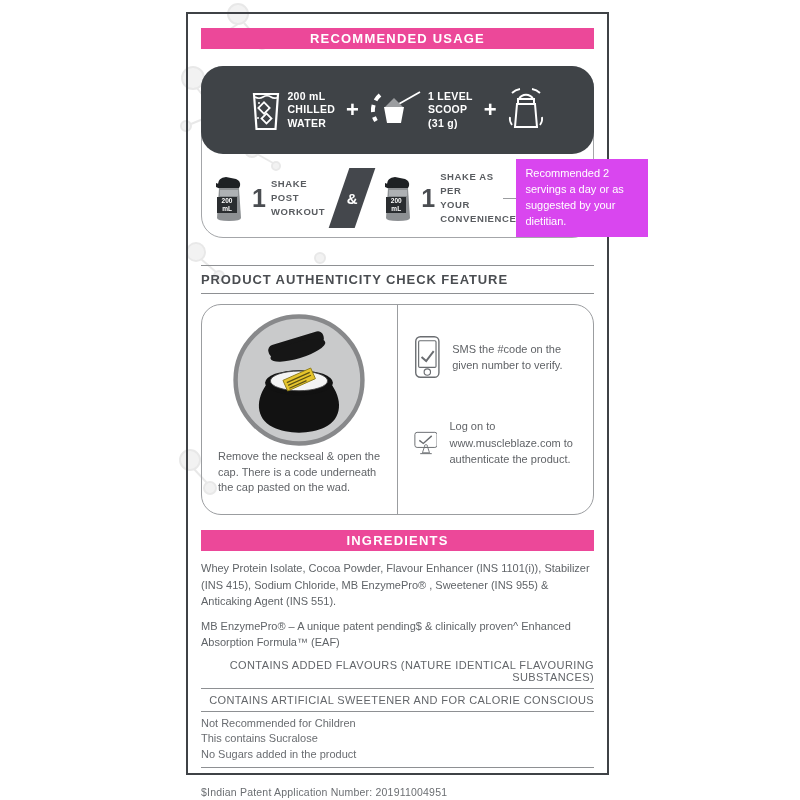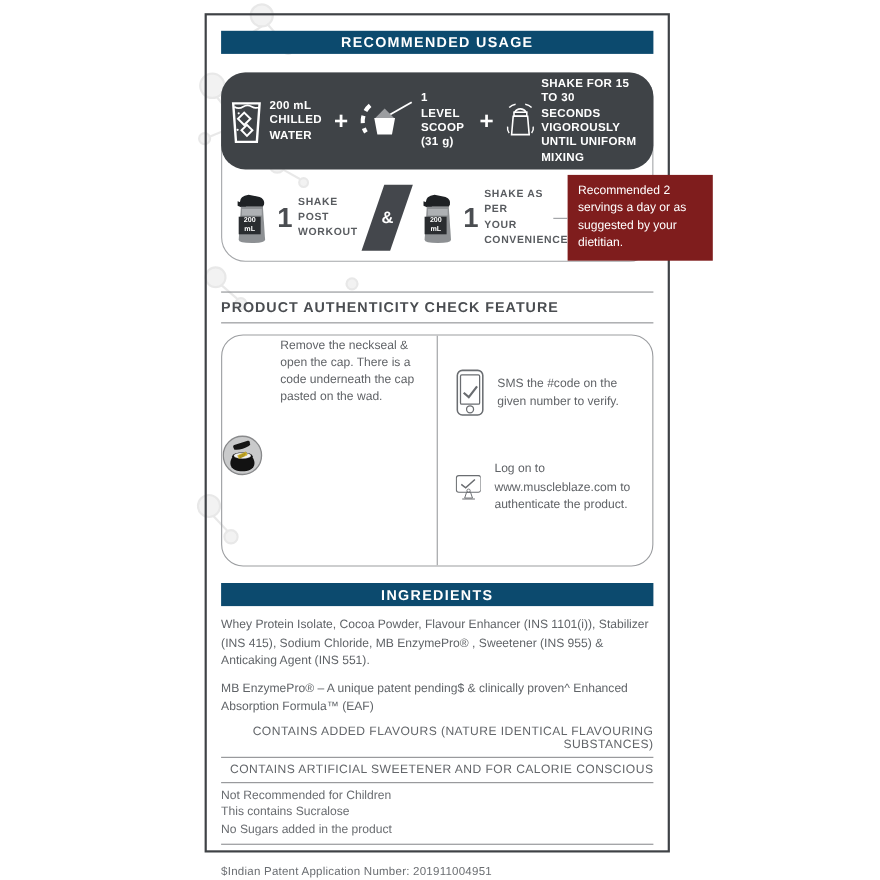--- a/index.html
+++ b/index.html
@@ -11,21 +11,21 @@
   .pre{white-space:pre-line;}
   
   .watermarks{position:absolute;inset:0;z-index:0;pointer-events:none;}
   
   .frame{
     position:absolute;left:186px;top:12px;width:423px;height:763px;
     border:2px solid #3f4246;z-index:1;box-sizing:border-box;
     padding:0 13px;
   }
   .bar{
-    background:#0c4a6e;color:#fff;text-align:center;
+    background:#ec4899;color:#fff;text-align:center;
     font-weight:bold;font-size:13px;letter-spacing:1.2px;
     height:21px;line-height:21px;
   }
   .bar-usage{margin-top:14px;}
   .bar-ingredients{margin-top:15px;}
   
   .usage-card{
     margin-top:17px;border:1px solid #a4a6a9;border-radius:22px;
     height:172px;box-sizing:border-box;position:relative;
   }
@@ -49,38 +49,38 @@
   }
   .qty{font-size:25px;font-weight:bold;color:#4a4d51;margin:0 5px 0 8px;}
   .shake-lines{font-size:9.5px;font-weight:600;color:#595c60;letter-spacing:.6px;line-height:1.45;}
   .amp{
     width:26px;height:60px;background:#44474c;transform:skewX(-19deg);
     display:flex;align-items:center;justify-content:center;
     color:#fff;font-size:15px;font-weight:bold;margin:0 18px 0 14px;flex:0 0 auto;
   }
   .amp span{transform:skewX(19deg);}
   .note-box{
-    margin-left:auto;background:#7f1d1d;color:#fff;width:114px;
+    margin-left:auto;background:#d946ef;color:#fff;width:114px;
     font-size:11px;line-height:1.45;padding:7px 9px;position:relative;flex:0 0 auto;
   }
   .note-box::before{
     content:"";position:absolute;left:-13px;top:50%;width:13px;border-top:1px solid #9b9da0;
   }
   
   .auth-heading{margin-top:27px;}
   .auth-heading hr{border:0;border-top:1px solid #8e9093;margin:0;}
   .auth-heading h2{
     margin:6px 0 6px 0;font-size:13px;color:#4a4d51;letter-spacing:.9px;font-weight:bold;
   }
   .auth-box{
     margin-top:10px;border:1px solid #9b9da0;border-radius:20px;height:211px;
     display:flex;box-sizing:border-box;overflow:hidden;
   }
   .auth-left{width:50%;border-right:1px solid #9b9da0;box-sizing:border-box;
-    display:flex;flex-direction:row;align-items:center;}
+    display:flex;flex-direction:column;align-items:center;}
   .auth-caption{
     font-size:11px;color:#606367;line-height:1.42;padding:2px 16px 0 16px;align-self:flex-start;
   }
   .auth-right{width:50%;box-sizing:border-box;padding:14px 12px 0 16px;}
   .auth-row{display:flex;align-items:center;gap:12px;}
   .auth-row + .auth-row{margin-top:22px;}
   .auth-text{font-size:11px;color:#606367;line-height:1.5;}
   
   .ing{font-size:11px;color:#606468;line-height:16.5px;margin:0;}
   .ing-1{margin-top:9px;}
@@ -172,23 +172,20 @@
       <div class="step">
         <svg width="36" height="46" viewBox="0 0 36 46">
           <path d="M11 12 a8 8 0 0 1 14 0" fill="none" stroke="#fff" stroke-width="2"></path>
           <rect x="10" y="12" width="16" height="5" fill="none" stroke="#fff" stroke-width="2"></rect>
           <path d="M9 17 L27 17 L29 40 L7 40 Z" fill="none" stroke="#fff" stroke-width="2"></path>
           <path d="M4 6 a14 14 0 0 1 8 -4" fill="none" stroke="#fff" stroke-width="1.8"></path>
           <path d="M24 2 a14 14 0 0 1 8 4" fill="none" stroke="#fff" stroke-width="1.8"></path>
           <path d="M2 30 a10 10 0 0 0 2 8" fill="none" stroke="#fff" stroke-width="1.8"></path>
           <path d="M34 30 a10 10 0 0 1 -2 8" fill="none" stroke="#fff" stroke-width="1.8"></path>
         </svg>
-        <div class="step-text pre">SHAKE FOR 15 TO 30
-SECONDS VIGOROUSLY
-UNTIL UNIFORM MIXING</div>
       </div>
     </div>
 
     <div class="usage-bottom">
 
       <div class="bottle">
         <svg width="30" height="48" viewBox="0 0 30 48">
           <path d="M4 10 Q4 4 12 3 L22 5 Q27 7 26 12 L25 14 L5 14 Z" fill="#1e2124"></path>
           <path d="M2 9 L10 12 L9 16 L2 13 Z" fill="#1e2124"></path>
           <path d="M5 14 L25 14 L27 44 Q27 47 15 47 Q3 47 3 44 Z" fill="#8d9093"></path>

